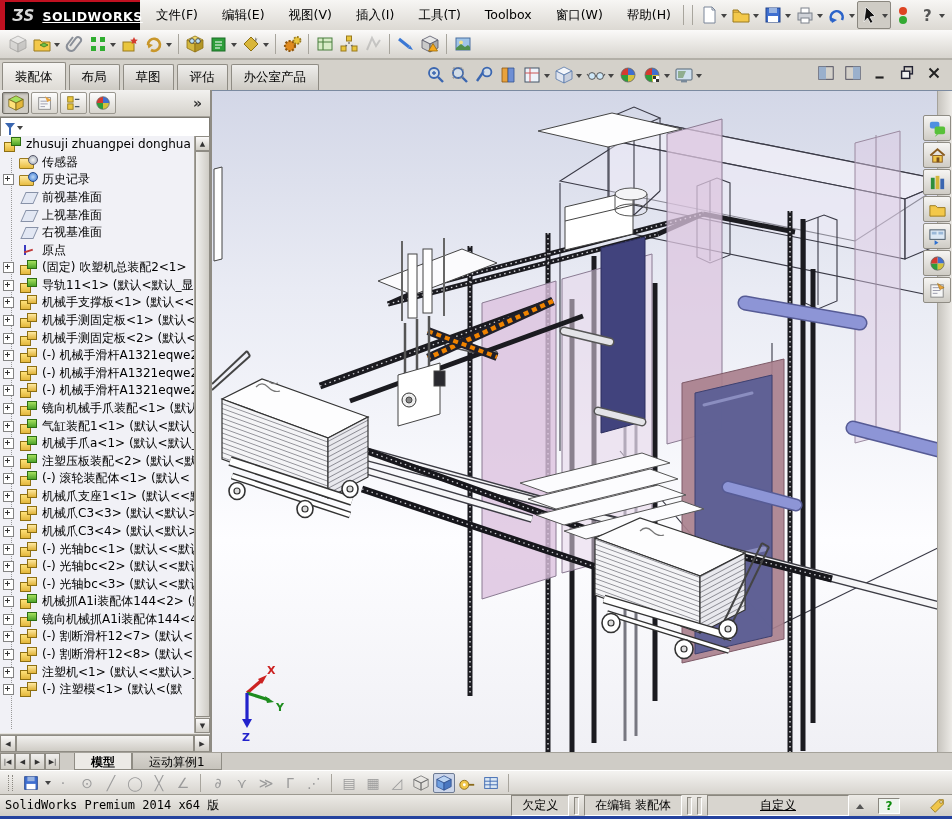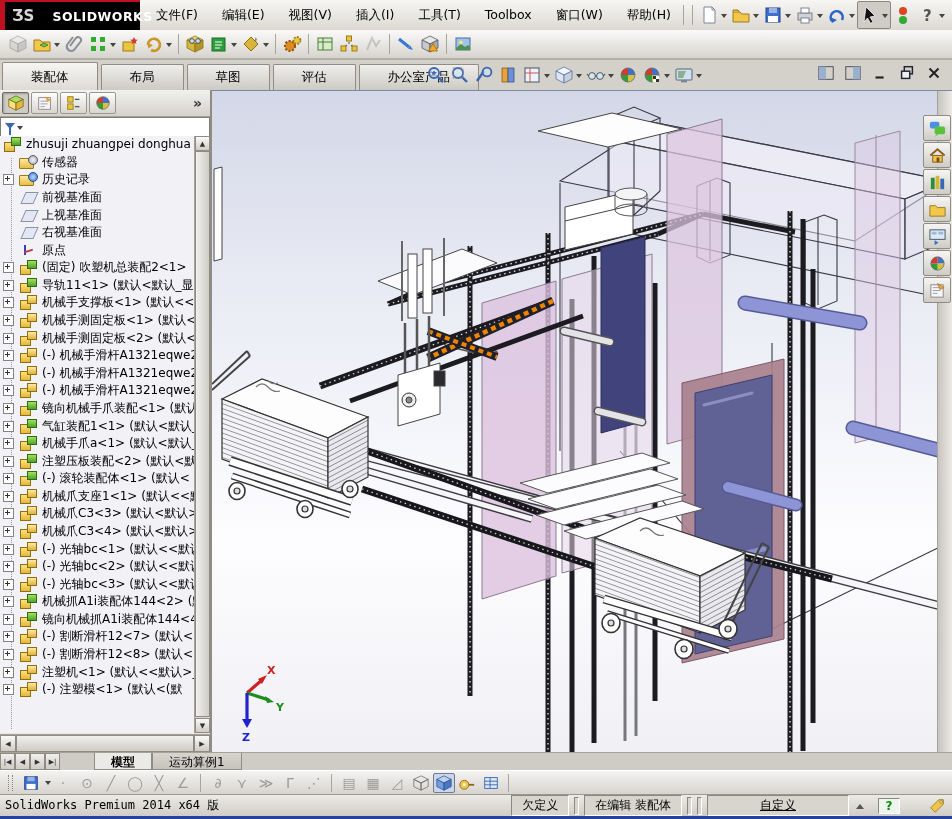--- a/index.html
+++ b/index.html
@@ -6,42 +6,42 @@
   .app{position:relative;width:952px;height:819px;background:#d8d5cf;overflow:hidden;
        font-family:"DejaVu Sans",sans-serif;font-size:12px;color:#000;
        border-bottom:3px solid #24429e;box-sizing:border-box;}
   
   .titlebar{position:absolute;left:0;top:0;width:952px;height:30px;
     background:linear-gradient(#f7f6f4,#dcd9d3);border-bottom:1px solid #9b988f;
     display:flex;align-items:center;}
   .logo{width:140px;height:30px;background:#000;display:flex;align-items:center;
     padding-left:12px;box-sizing:border-box;position:relative;flex:none;border-top:2px solid #c01020;}
   .logo::before{content:"";position:absolute;left:0;top:0;width:5px;height:100%;background:#c01020;}
-  .logo-mark{color:#d8d8d8;font-weight:bold;font-size:15px;margin-right:18px;}
-  .logo-text{color:#fff;font-weight:bold;font-size:12.5px;letter-spacing:.5px;}
+  .logo-mark{color:#d8d8d8;font-weight:bold;font-style:italic;font-size:15px;margin-right:8px;}
+  .logo-text{color:#fff;font-weight:bold;font-size:12.5px;letter-spacing:.5px;text-decoration:underline;}
   .menubar{display:flex;margin-left:8px;gap:8px;}
   .menu-item{padding:4px 8px;font-size:12.5px;white-space:nowrap;cursor:default;}
   .qsep{width:1px;height:20px;background:#a8a59d;margin:0 4px;flex:none;}
   .qbtn{display:flex;align-items:center;height:26px;padding:0 2px;flex:none;}
   .qbtn.pressed{border:1px solid #8a877f;background:#cfccc5;border-radius:2px;}
   .car{width:0;height:0;border:3px solid transparent;border-top:4px solid #444;margin:4px 0 0 2px;}
   .ic{width:20px;height:20px;display:inline-block;position:relative;}
   .ic svg{width:100%;height:100%;display:block;}
   .winbtn{width:24px;height:22px;display:grid;place-items:center;margin-left:2px;}
   
   .toolbar2{position:absolute;left:0;top:30px;width:952px;height:30px;
     background:linear-gradient(#fbfaf9,#d7d4ce);border-bottom:2px solid #b2afa7;
     display:flex;align-items:center;padding-left:6px;box-sizing:border-box;}
   .t2btn{height:26px;display:flex;align-items:center;padding:0 2px;flex:none;}
   .t2btn.disabled{opacity:.45;filter:grayscale(1);}
   
   .tabband{position:absolute;left:0;top:60px;width:952px;height:30px;background:#d4d1ca;
     border-bottom:1px solid #9b988f;}
   .cmtabs{position:absolute;left:2px;bottom:0;display:flex;align-items:flex-end;}
-  .cmtab{padding:4px 28px;font-size:12.5px;background:linear-gradient(#efeeec,#cdcac3);
+  .cmtab{padding:4px 12px;font-size:12.5px;background:linear-gradient(#efeeec,#cdcac3);
     border:1px solid #8f8c84;border-bottom:none;margin-right:3px;border-radius:2px 2px 0 0;white-space:nowrap;}
   .cmtab.active{background:linear-gradient(#f6f5f3,#dedbd5);padding-top:6px;}
   .hud{position:absolute;left:424px;top:3px;display:flex;align-items:center;}
   .hudbtn{height:24px;display:flex;align-items:center;padding:0 2px;flex:none;}
   .docwin{position:absolute;right:8px;top:4px;display:flex;align-items:center;gap:5px;}
   .docwin .ic{width:18px;height:18px;}
   
   .leftpanel{position:absolute;left:0;top:90px;width:212px;height:662px;background:#e6e4df;
     border-right:2px solid #8f8c84;box-sizing:border-box;}
   .fmheader{height:26px;display:flex;align-items:center;background:linear-gradient(#f2f1ef,#d5d2cb);
@@ -102,21 +102,21 @@
   .tpbtn{width:28px;height:26px;border:1px solid #8f8c84;background:linear-gradient(#f6f5f3,#cfccc5);
     display:grid;place-items:center;margin-bottom:1px;border-radius:2px;box-sizing:border-box;}
   .tpbtn .ic{width:19px;height:19px;}
   
   .modeltabs{position:absolute;left:0;top:752px;width:952px;height:18px;background:#cfccc6;
     border-top:1px solid #a5a29a;display:flex;align-items:stretch;box-sizing:border-box;}
   .mnav{width:15px;display:grid;place-items:center;border:1px solid #8f8c84;background:linear-gradient(#f1f0ee,#cfccc5);
     font-size:7px;color:#333;box-sizing:border-box;flex:none;}
   .mtab{padding:1px 16px 0;font-size:12px;border:1px solid #8f8c84;border-top:none;
     background:linear-gradient(#d8d5cf,#c6c3bc);white-space:nowrap;}
-  .mtab.active{background:#eceae6;font-weight:bold;margin-left:20px;}
+  .mtab.active{background:#eceae6;font-weight:bold;}
   
   .sketchbar{position:absolute;left:0;top:770px;width:952px;height:24px;
     background:linear-gradient(#f4f3f1,#d7d4ce);border-top:1px solid #fff;display:flex;align-items:center;
     padding-left:8px;box-sizing:border-box;}
   .grip{width:3px;height:16px;border-left:1px dotted #8a877f;border-right:1px dotted #8a877f;margin-right:6px;flex:none;}
   .skbtn{min-width:22px;height:20px;display:flex;align-items:center;justify-content:center;
     color:#9b9b9b;font-size:14px;flex:none;padding:0 1px;}
   .skbtn.pressed{border:1px solid #6f7c94;background:#ccd6ea;border-radius:2px;box-sizing:border-box;}
   .sksep{width:1px;height:18px;background:#a8a59d;margin:0 5px;flex:none;}
   .skbtn .ic{width:18px;height:18px;}

